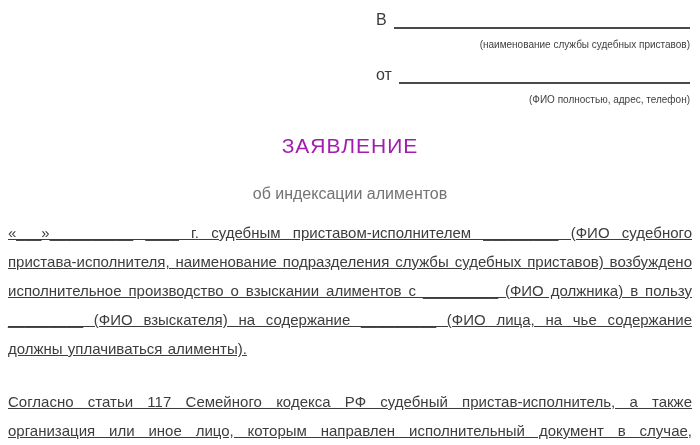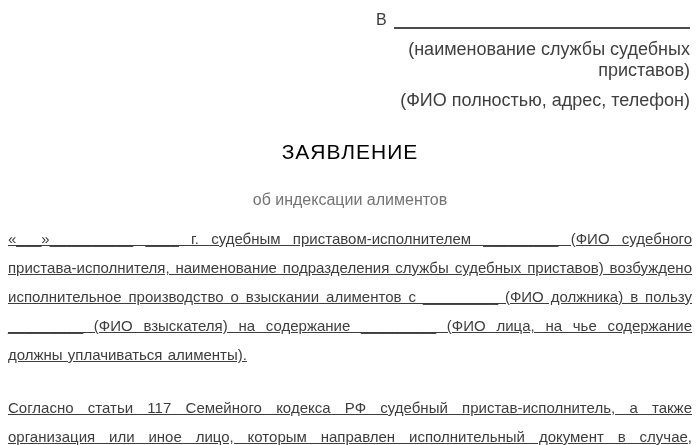--- a/index.html
+++ b/index.html
@@ -39,34 +39,34 @@
     line-height: 19px;
   }
   .fill-line .blank {
     flex: 1 1 auto;
     margin-left: 7px;
     border-bottom: 2px solid #4a4a4a;
     height: 17px;
   }
   .caption {
     margin-top: 9px;
-    font-size: 18px;
+    font-size: 10px;
     text-align: right;
     color: #3f3f3f;
   }
   .fill-line + .caption { margin-top: 10px; }
   .caption + .fill-line { margin-top: 13px; }
 
   
   .doc-title {
     margin-top: 29px;
     text-align: center;
     font-size: 21px;
     letter-spacing: 1px;
-    color: #000000;
+    color: #a21caf;
   }
   .doc-subtitle {
     margin-top: 27px;
     text-align: center;
     font-size: 16px;
     color: #737373;
   }
 
   
   .body-text {
@@ -89,20 +89,24 @@
 <body>
 
 <div class="page">
 
   <div class="header-block">
     <div class="fill-line">
       <span class="prefix">В</span>
       <span class="blank"></span>
     </div>
     <div class="caption">(наименование службы судебных приставов)</div>
+    <div class="fill-line">
+      <span class="prefix">от</span>
+      <span class="blank"></span>
+    </div>
     <div class="caption">(ФИО полностью, адрес, телефон)</div>
   </div>
 
   <div class="doc-title">ЗАЯВЛЕНИЕ</div>
   <div class="doc-subtitle">об индексации алиментов</div>
 
   <div class="body-text">
     <p class="para">«___»__________ ____ г. судебным приставом-исполнителем _________ (ФИО судебного пристава-исполнителя, наименование подразделения службы судебных приставов) возбуждено исполнительное производство о взыскании алиментов с _________ (ФИО должника) в пользу _________ (ФИО взыскателя) на содержание _________ (ФИО лица, на чье содержание должны уплачиваться алименты).</p>
     <p class="para">Согласно статьи 117 Семейного кодекса РФ судебный пристав-исполнитель, а также организация или иное лицо, которым направлен исполнительный документ в случае, установленном частью 1 статьи 9 Федерального закона от 2 октября 2007 года N 229-ФЗ «Об исполнительном производстве», производят индексацию алиментов, взыскиваемых по решению суда в твердой денежной сумме,</p>
   </div>

